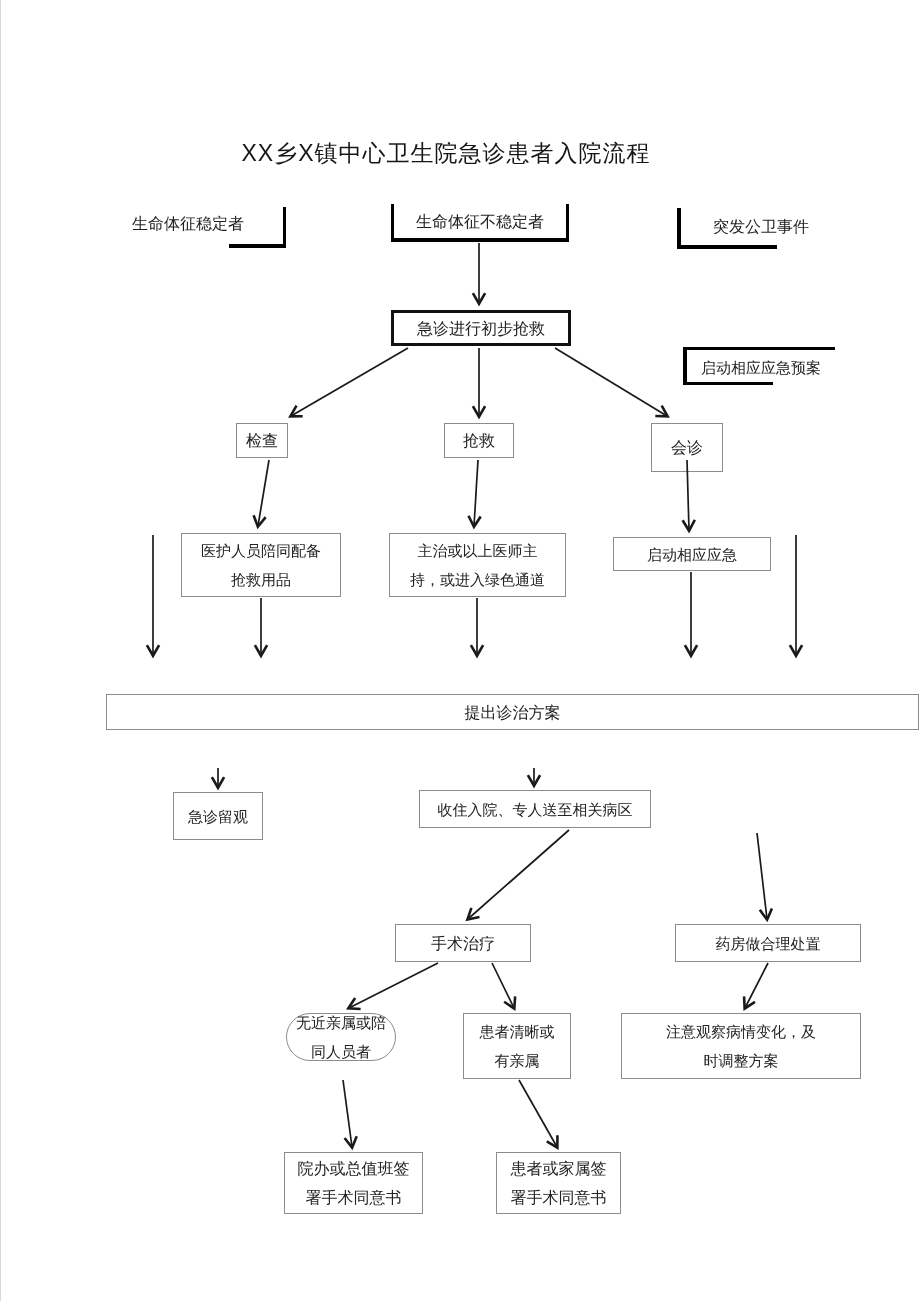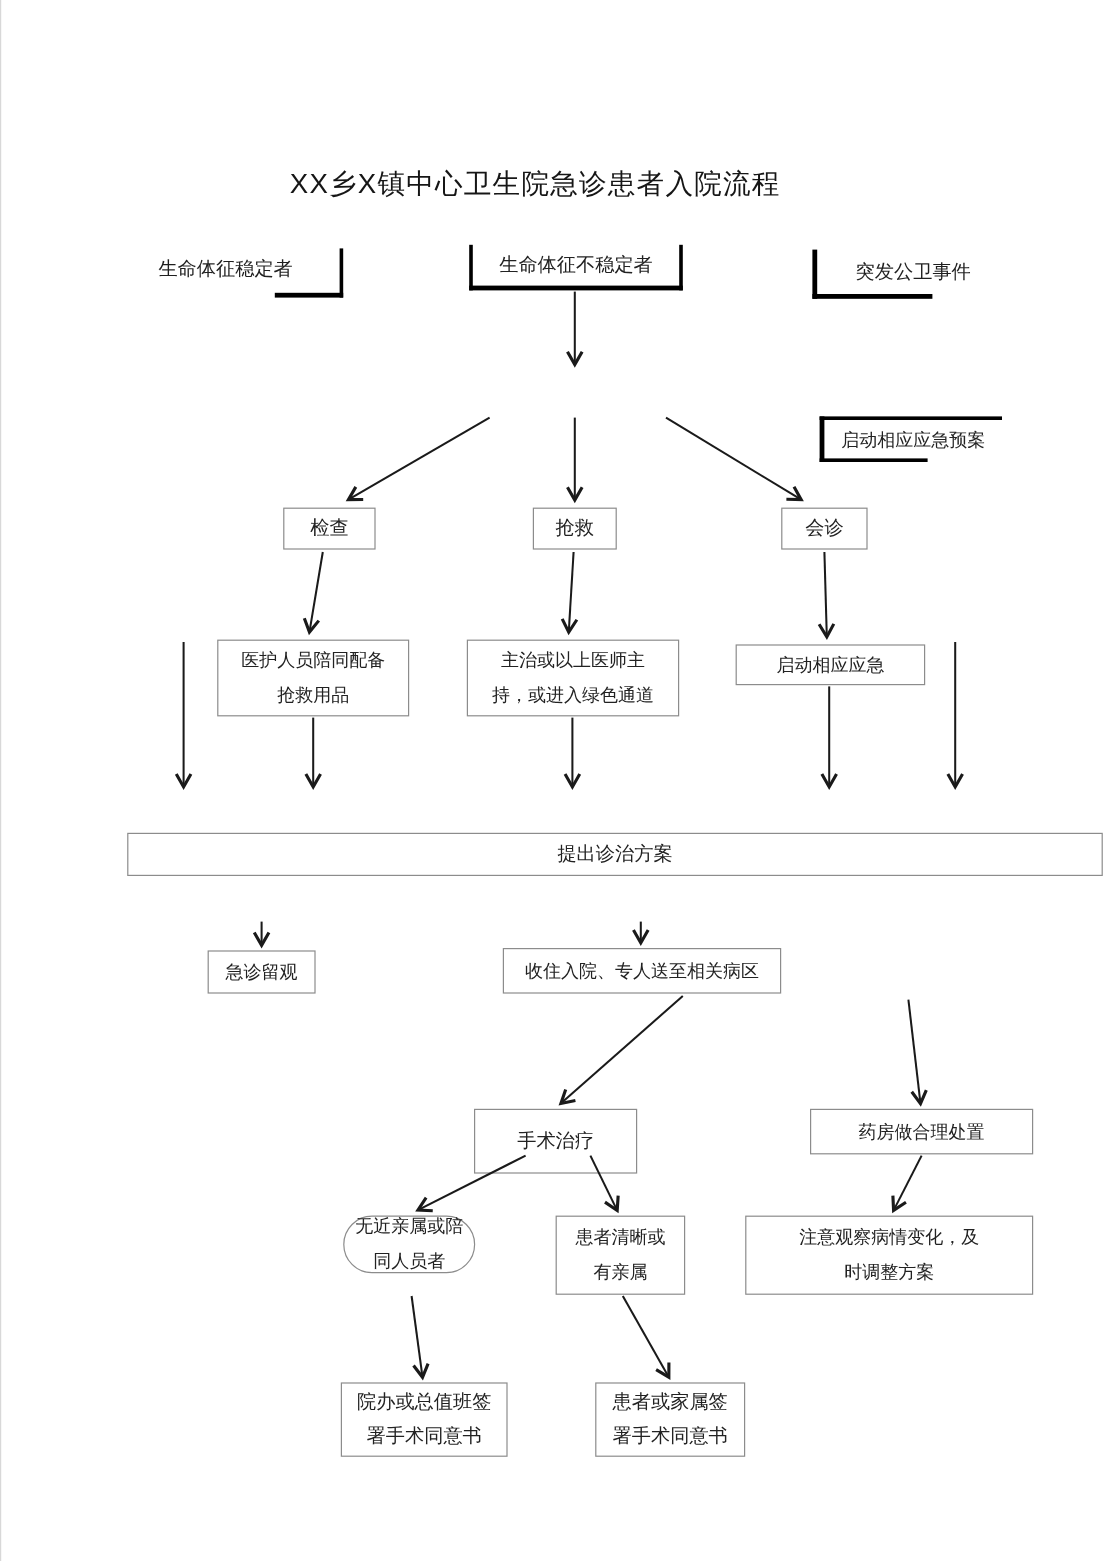--- a/index.html
+++ b/index.html
@@ -37,39 +37,40 @@
 
   <div class="abs" style="left:228px; top:207px; width:54px; height:37px; border-right:3px solid #000; border-bottom:4px solid #000;"></div>
   <div class="lbl" style="left:131px; top:214px;">生命体征稳定者</div>
 
   <div class="node" style="left:390px; top:204px; width:178px; height:38px; border:none;
               border-left:3px solid #000; border-right:3px solid #000; border-bottom:4px solid #000; font-size:16px;">生命体征不稳定者</div>
 
   <div class="abs" style="left:676px; top:208px; width:96px; height:37px; border-left:4px solid #000; border-bottom:4px solid #000;"></div>
   <div class="lbl" style="left:712px; top:217px;">突发公卫事件</div>
 
+  <div class="node" style="left:390px; top:310px; width:180px; height:36px; border:3px solid #111; font-size:16px;">急诊进行初步抢救</div>
 
   <div class="node" style="left:682px; top:347px; width:152px; height:38px; border:none;
               border-left:4px solid #000; border-top:3px solid #000; font-size:15px;">启动相应应急预案</div>
   <div class="bar" style="left:682px; top:382px; width:90px; height:3px;"></div>
 
-  <div class="node" style="left:235px; top:423px; width:77px; height:35px; font-size:16px;">检查</div>
+  <div class="node" style="left:235px; top:423px; width:52px; height:35px; font-size:16px;">检查</div>
   <div class="node" style="left:443px; top:423px; width:70px; height:35px; font-size:16px;">抢救</div>
-  <div class="node" style="left:650px; top:423px; width:72px; height:35px; font-size:16px;">会诊</div>
+  <div class="node" style="left:650px; top:423px; width:72px; height:49px; font-size:16px;">会诊</div>
 
   <div class="node" style="left:180px; top:533px; width:160px; height:64px; padding:0 14px;">医护人员陪同配备抢救用品</div>
   <div class="node" style="left:388px; top:533px; width:177px; height:64px; padding:0 16px;">主治或以上医师主持，或进入绿色通道</div>
   <div class="node" style="left:612px; top:537px; width:158px; height:34px;">启动相应应急</div>
 
   <div class="node" style="left:105px; top:694px; width:813px; height:36px; font-size:16px;">提出诊治方案</div>
 
-  <div class="node" style="left:172px; top:792px; width:90px; height:36px;">急诊留观</div>
+  <div class="node" style="left:172px; top:792px; width:90px; height:48px;">急诊留观</div>
   <div class="node" style="left:418px; top:790px; width:232px; height:38px;">收住入院、专人送至相关病区</div>
 
-  <div class="node" style="left:394px; top:924px; width:136px; height:54px; font-size:16px;">手术治疗</div>
+  <div class="node" style="left:394px; top:924px; width:136px; height:38px; font-size:16px;">手术治疗</div>
   <div class="node" style="left:674px; top:924px; width:186px; height:38px;">药房做合理处置</div>
 
   <div class="node" style="left:285px; top:1013px; width:110px; height:48px; padding:0 6px;border-radius:26px;">无近亲属或陪同人员者</div>
   <div class="node" style="left:462px; top:1013px; width:108px; height:66px; padding:0 14px;">患者清晰或有亲属</div>
   <div class="node" style="left:620px; top:1013px; width:240px; height:66px; padding:0 38px;">注意观察病情变化，及时调整方案</div>
 
   <div class="node" style="left:283px; top:1152px; width:139px; height:62px; padding:0 8px; font-size:16px;">院办或总值班签署手术同意书</div>
   <div class="node" style="left:495px; top:1152px; width:125px; height:62px; padding:0 8px; font-size:16px;">患者或家属签署手术同意书</div>
 
 

